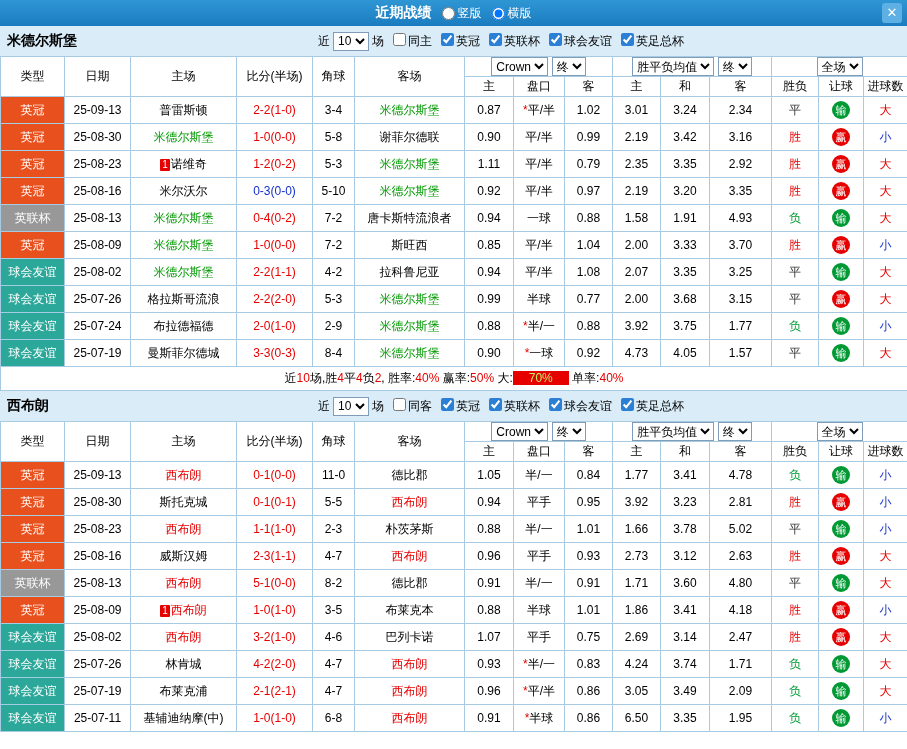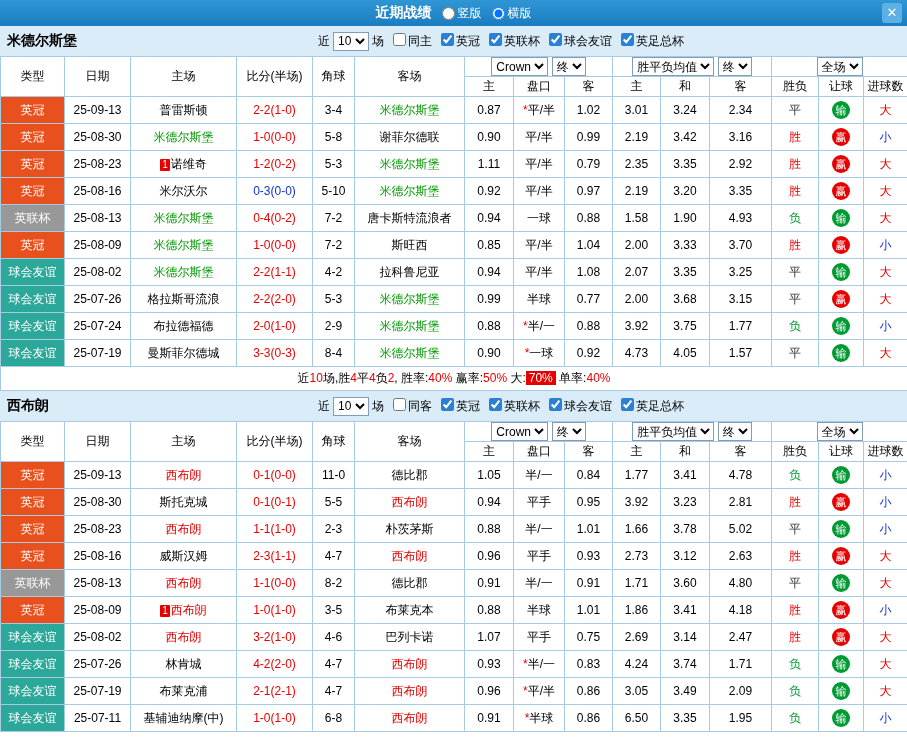--- a/index.html
+++ b/index.html
@@ -45,21 +45,21 @@
   .t-dark  { color: #333; }
 
   .circle { display: inline-block; width: 18px; height: 18px; line-height: 18px;
     border-radius: 50%; color: #fff; font-size: 11px; }
   .c-red   { background: #e60000; }
   .c-green { background: #009933; }
 
   .badge1 { display: inline-block; background: #e60000; color: #fff; font-size: 10px;
     line-height: 12px; padding: 0 2px; margin-right: 1px; border-radius: 1px; }
 
-  .sum-badge { background: #e60000; color: #ffffff; padding: 0 3px; }
+  .sum-badge { background: #e60000; color: #bef264; padding: 0 16px; }
 </style>
 </head>
 <body>
 
 <div class="topbar">
   <div class="topbar-center">
     <span class="topbar-title">近期战绩</span>
     <span class="radio-group">
       <label>
         <input type="radio" name="layout" style="">
@@ -226,21 +226,21 @@
         <td class="lg lg-gray">英联杯</td>
         <td>25-08-13</td>
         <td><span style="color:#009900">米德尔斯堡</span></td>
         <td class="t-red">0-4(0-2)</td>
         <td>7-2</td>
         <td><span>唐卡斯特流浪者</span></td>
         <td>0.94</td>
         <td>一球</td>
         <td>0.88</td>
         <td>1.58</td>
-        <td>1.90</td>
+        <td>1.91</td>
         <td>4.93</td>
         <td class="t-green">负</td>
         <td><span class="circle c-green">输</span></td>
         <td class="t-red">大</td>
       </tr>
       <tr>
         <td class="lg lg-red">英冠</td>
         <td>25-08-09</td>
         <td><span style="color:#009900">米德尔斯堡</span></td>
         <td class="t-red">1-0(0-0)</td>
@@ -477,21 +477,21 @@
         <td>3.12</td>
         <td>2.63</td>
         <td class="t-red">胜</td>
         <td><span class="circle c-red">赢</span></td>
         <td class="t-red">大</td>
       </tr>
       <tr>
         <td class="lg lg-gray">英联杯</td>
         <td>25-08-13</td>
         <td><span style="color:#e60000">西布朗</span></td>
-        <td class="t-red">1-1(0-0)</td>
+        <td class="t-red">5-1(0-0)</td>
         <td>8-2</td>
         <td><span>德比郡</span></td>
         <td>0.91</td>
         <td>半/一</td>
         <td>0.91</td>
         <td>1.71</td>
         <td>3.60</td>
         <td>4.80</td>
         <td class="t-dark">平</td>
         <td><span class="circle c-green">输</span></td>

